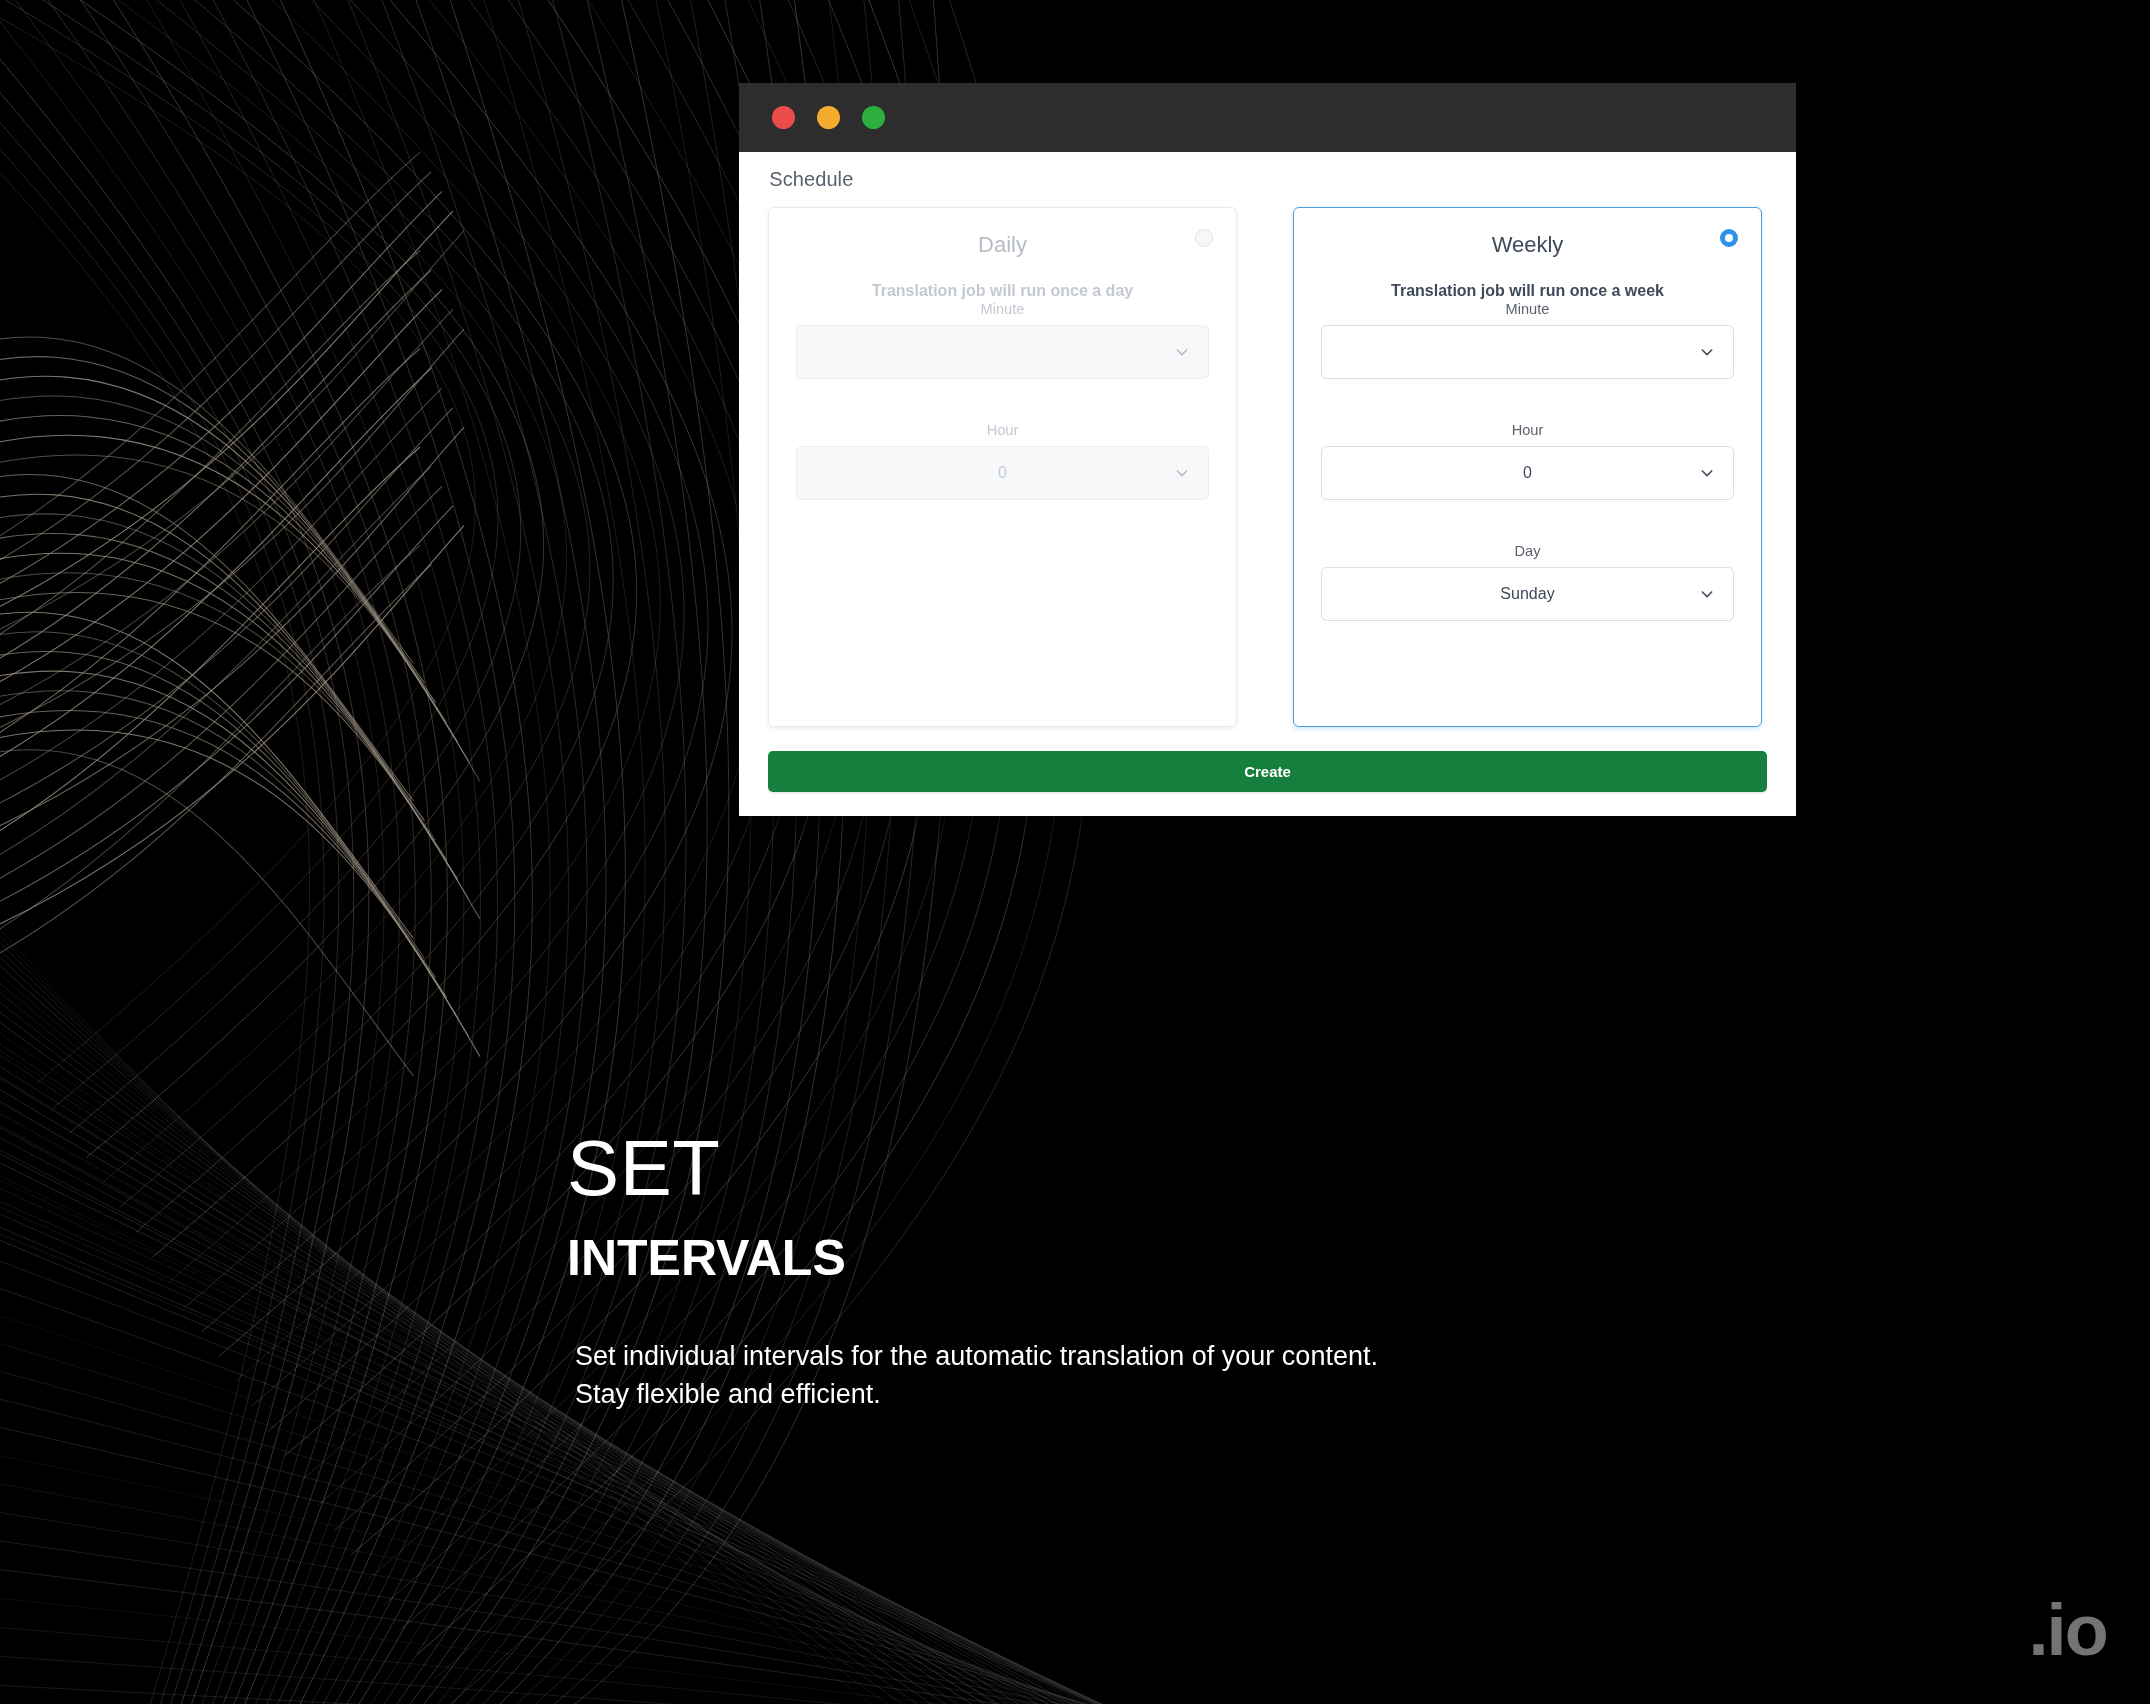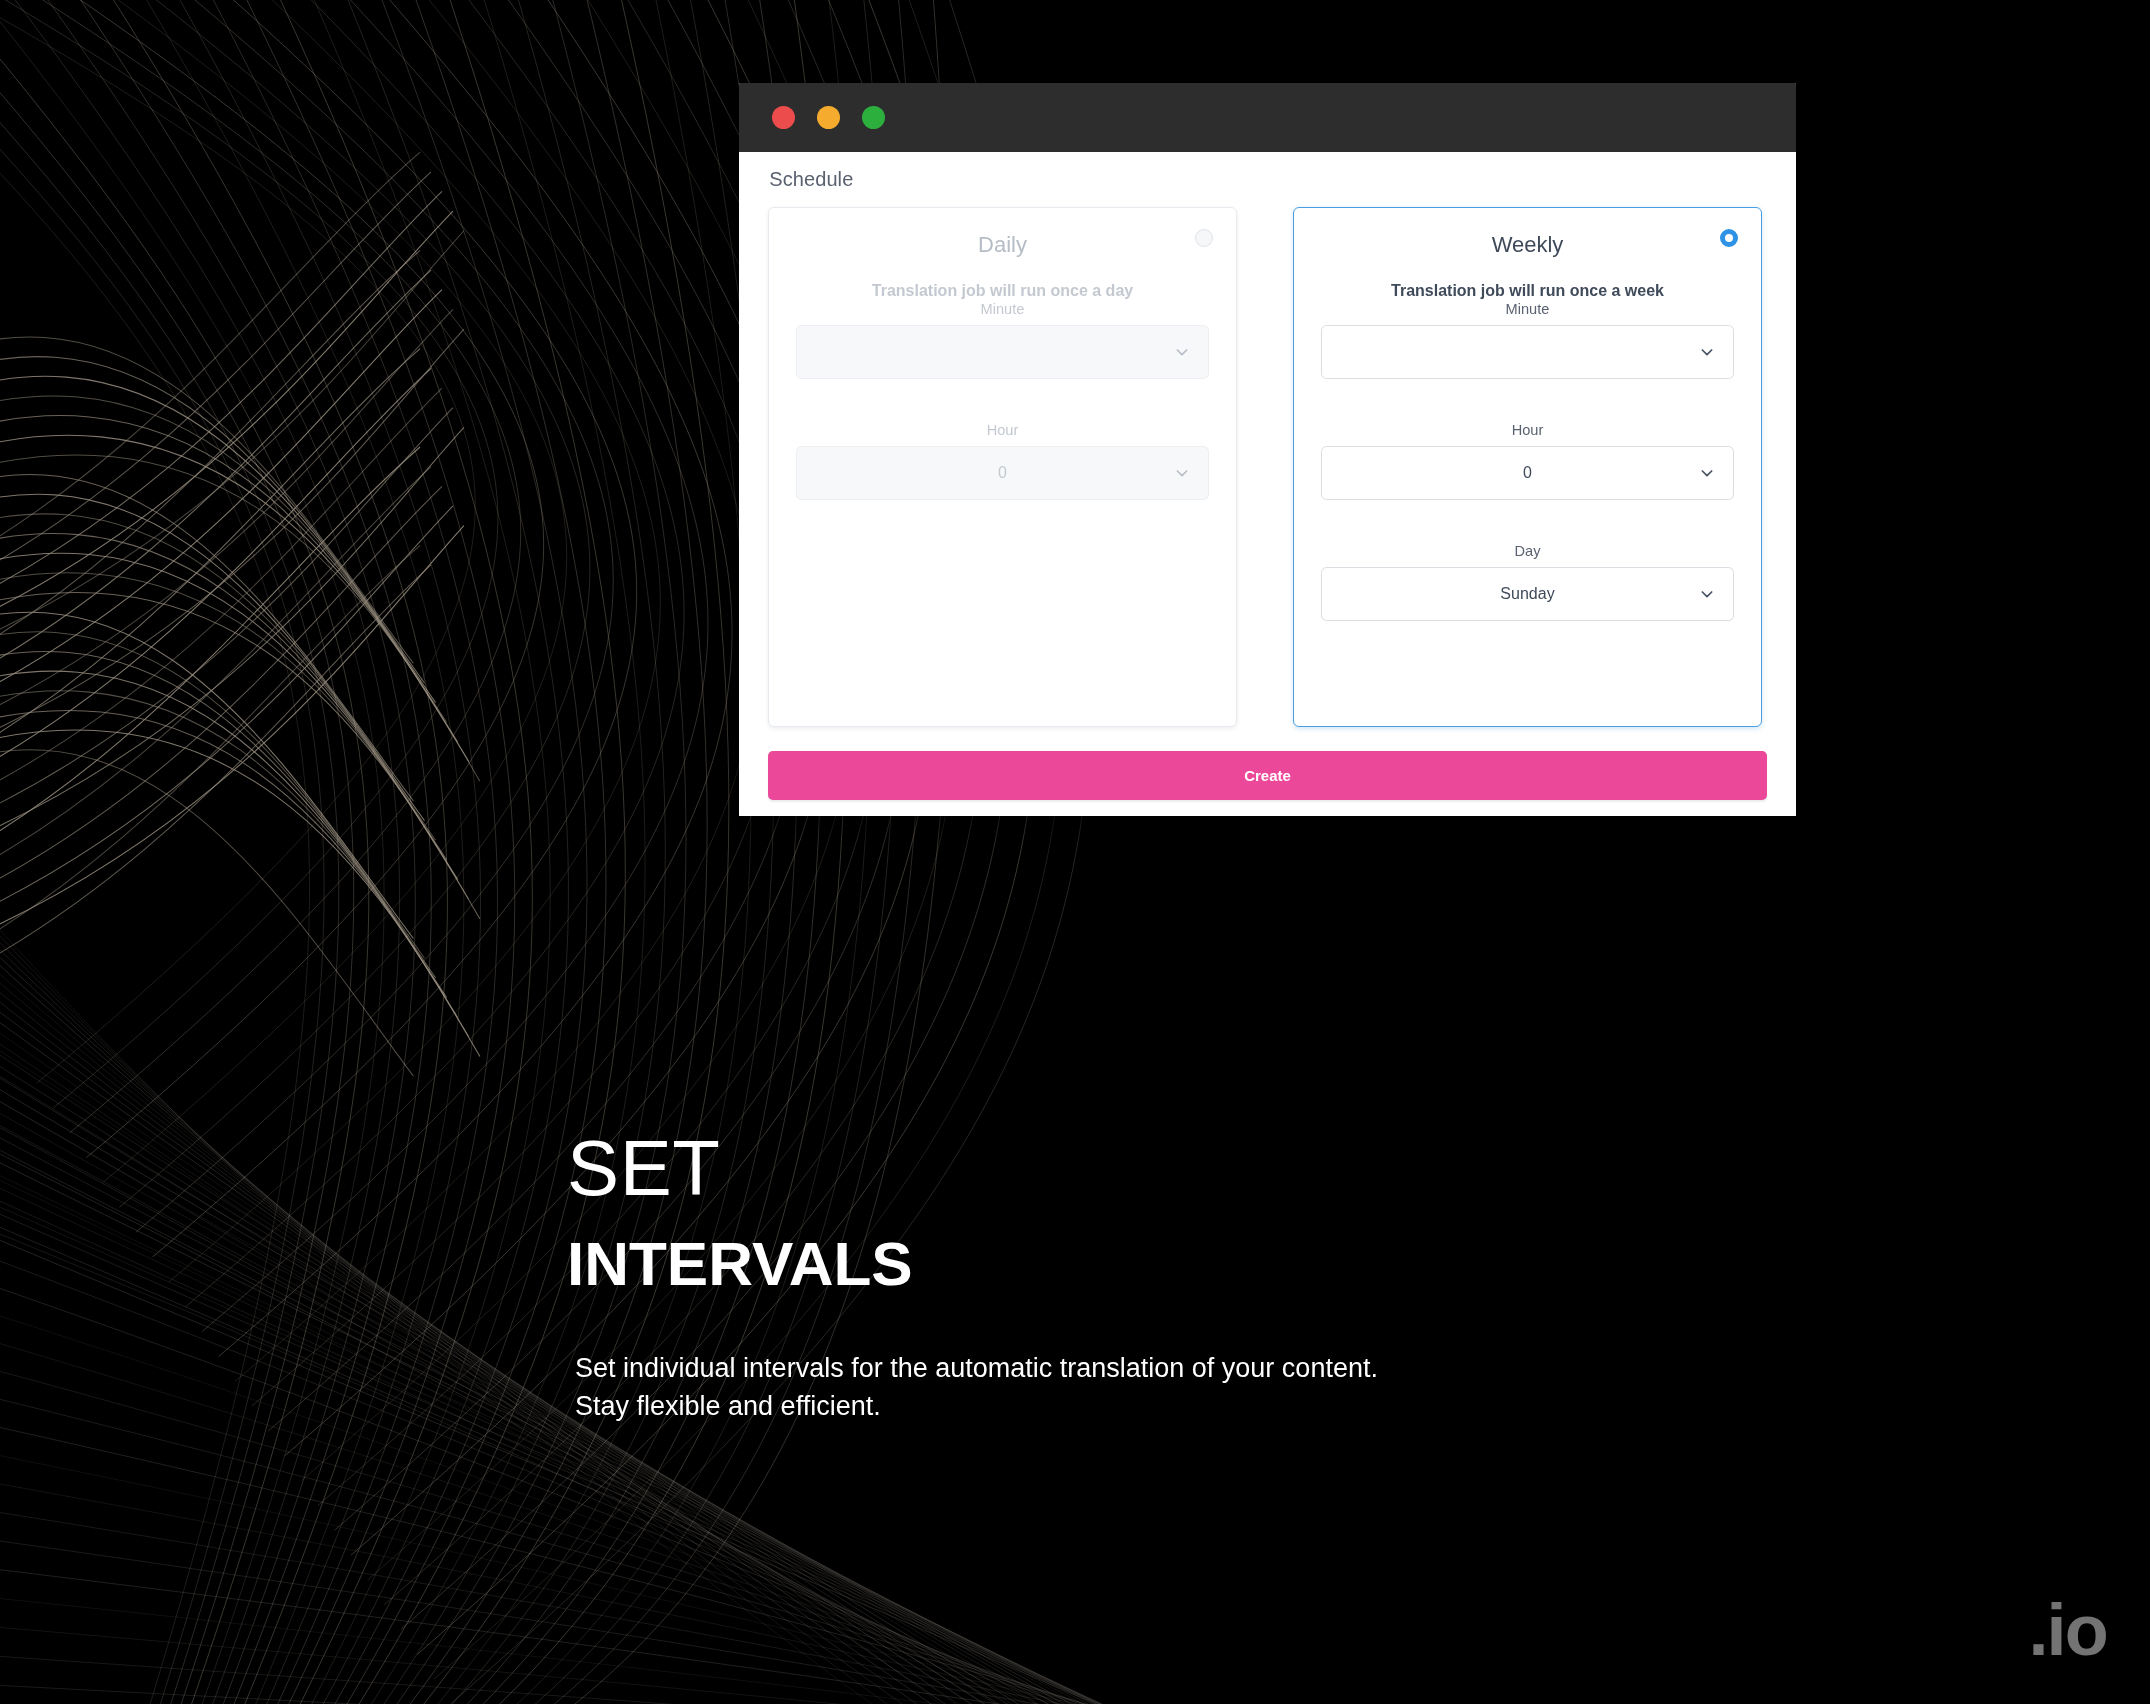--- a/index.html
+++ b/index.html
@@ -165,23 +165,23 @@
     right: 18px;
     top: 50%;
     transform: translateY(-50%);
     width: 16px;
     height: 16px;
     display: block;
   }
 
   #create-button {
     margin: 24px 0 0 0;
-    height: 49px;
+    height: 41px;
     border-radius: 4.9px;
-    background: #ec4899;
+    background: #15803d;
     border: none;
     width: 100%;
     color: #ffffff;
     font-size: 15px;
     font-weight: 700;
     font-family: "Liberation Sans", sans-serif;
     display: flex;
     align-items: center;
     justify-content: center;
     cursor: pointer;
@@ -198,21 +198,21 @@
   #headline-light {
     font-size: 78px;
     font-weight: 300;
     color: #ffffff;
     line-height: 1.0;
     letter-spacing: 0.6px;
     margin: 0;
     font-family: "Liberation Sans", sans-serif;
   }
   #headline-bold {
-    font-size: 62px;
+    font-size: 50px;
     font-weight: 700;
     color: #ffffff;
     line-height: 1.0;
     letter-spacing: 0px;
     margin: 25.6px 0 0 0;
     font-family: "Liberation Sans", sans-serif;
   }
   #subcopy {
     margin: 54px 0 0 8px;
     font-size: 27px;

